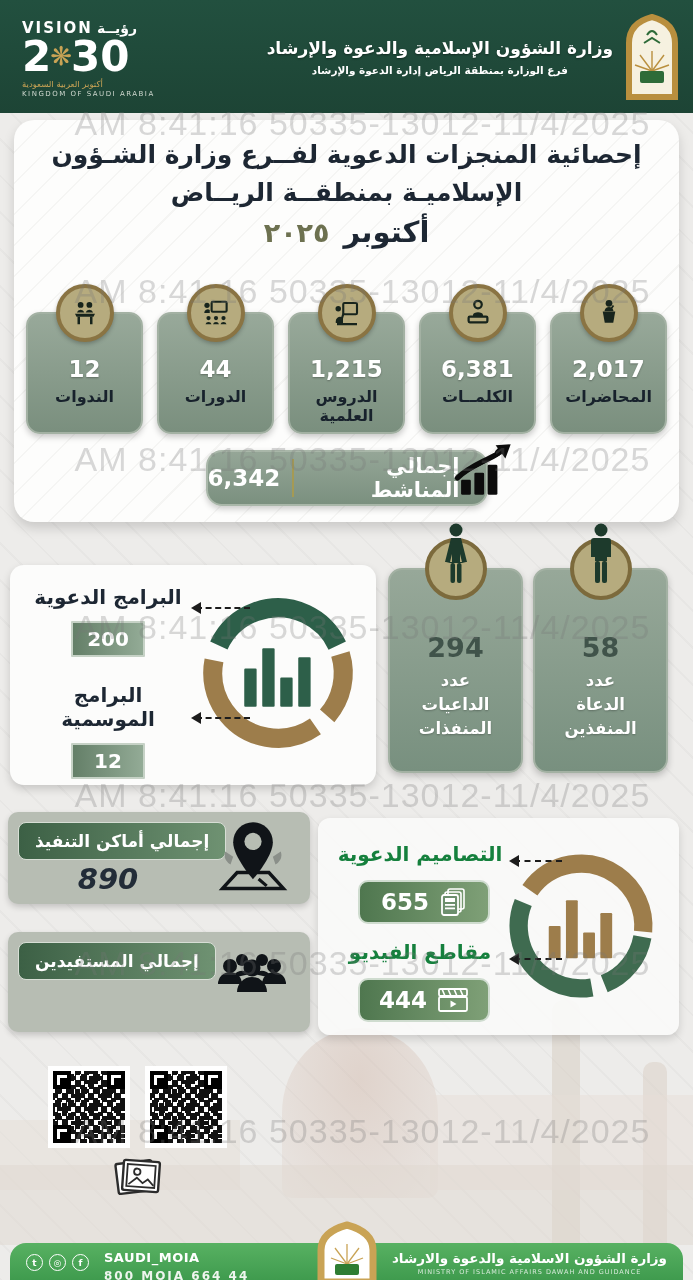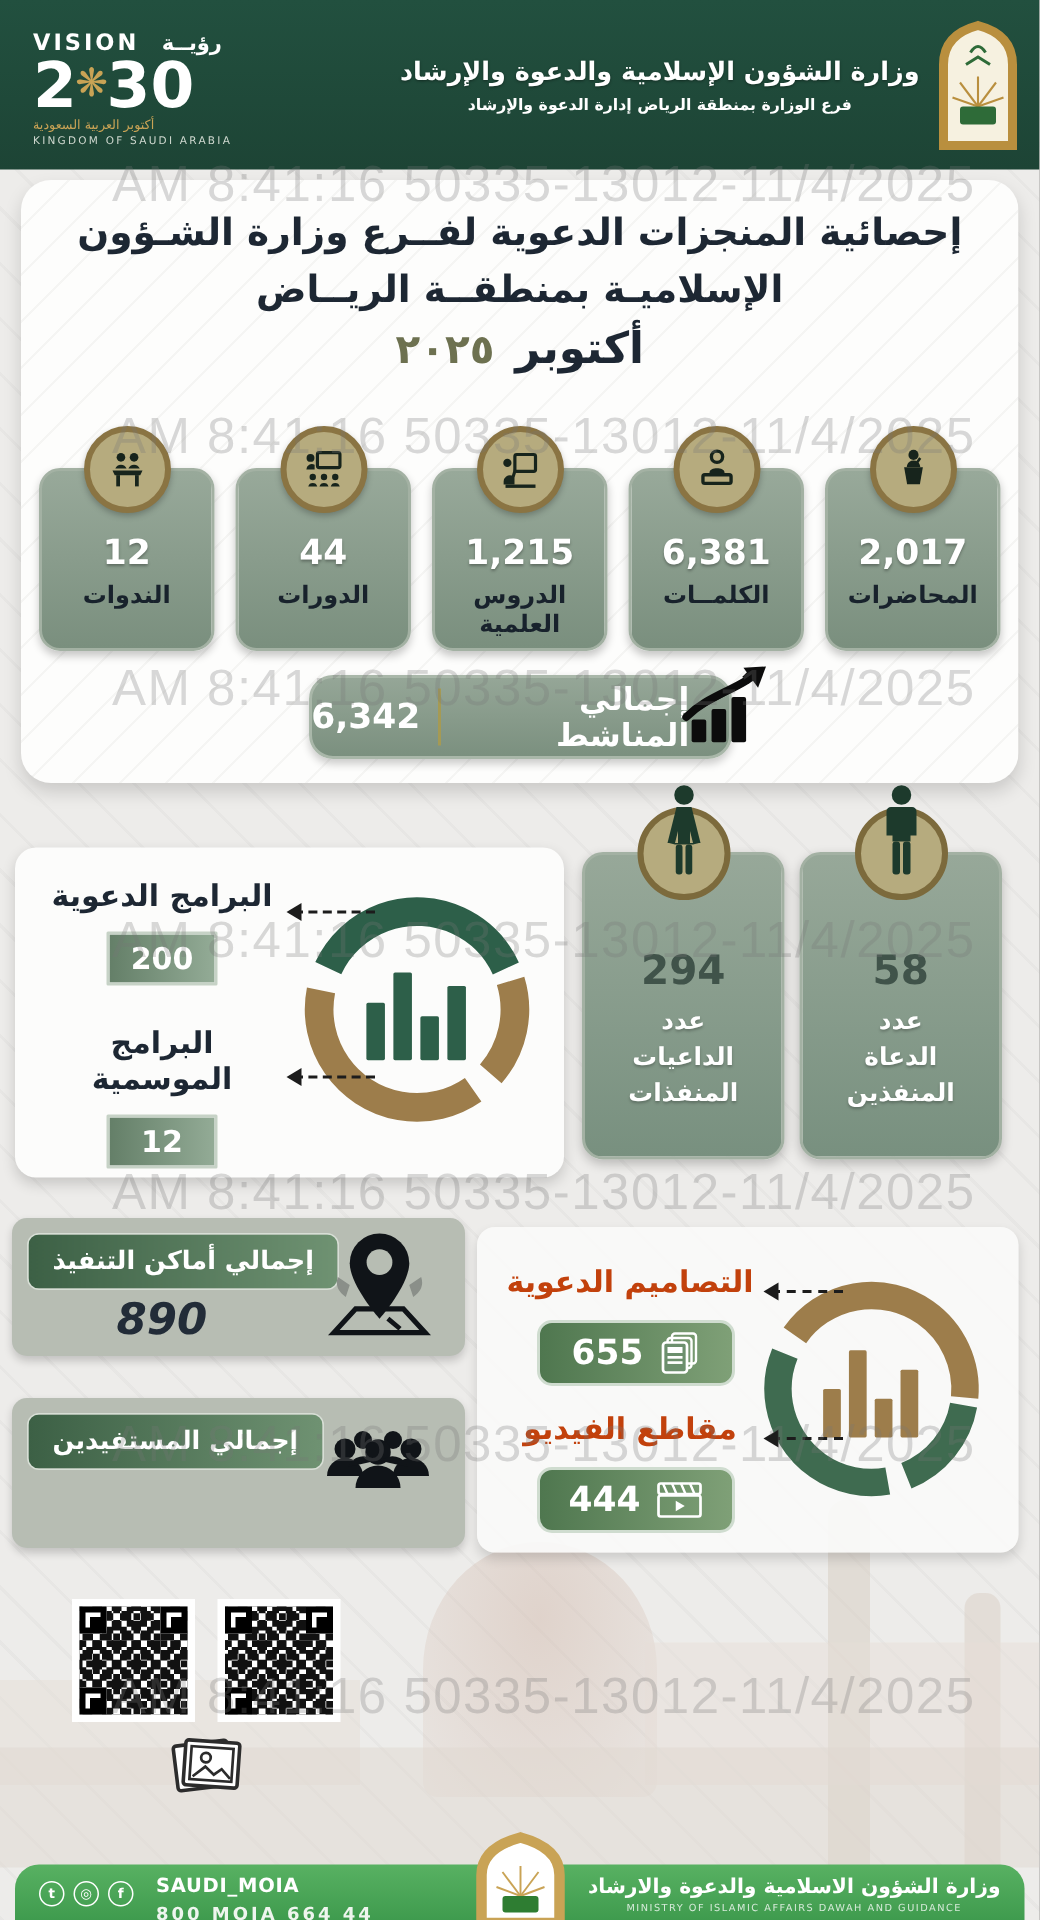--- a/index.html
+++ b/index.html
@@ -10,21 +10,21 @@
       repeating-linear-gradient(45deg, rgba(0,0,0,0.022) 0 2px, transparent 2px 26px),
       #edecea;
   }
   
   .header{
     position:absolute; top:0; left:0; width:693px; height:113px; z-index:10;
     background:linear-gradient(180deg,#22503f,#1d4435);
     display:flex; justify-content:space-between; align-items:center; padding:0 12px;
   }
   .vision{ color:#fff; margin-top:4px; margin-left:10px; }
-  .vision .v-row1{ display:flex; gap:15px; align-items:flex-end; font-size:15px; letter-spacing:2px; font-weight:bold;}
+  .vision .v-row1{ display:flex; gap:4px; align-items:center; font-size:15px; letter-spacing:2px; font-weight:bold;}
   .vision .v-row1 .ar{ letter-spacing:0; font-size:14px;}
   .vision .v-row2{ display:flex; align-items:center; font-size:42px; font-weight:bold; line-height:0.95; }
   .vision .v-emblem{ color:#c9a355; font-size:26px; margin:0 -1px; }
   .vision .v-row3{ color:#c9a355; font-size:8.5px; margin-top:3px; }
   .vision .v-row4{ color:#cfd8cf; font-size:7px; letter-spacing:1.5px; margin-top:1px; }
   .ministry{ display:flex; align-items:center; gap:10px; }
   .ministry .mtext{ text-align:center; color:#fff; direction:rtl; }
   .ministry .mname{ font-size:17px; font-weight:bold; text-shadow:0 1px 2px rgba(0,0,0,0.4); }
   .ministry .mbranch{ font-size:10.5px; margin-top:6px; font-weight:bold; }
   
@@ -97,21 +97,21 @@
   .gc-places{ top:812px; height:92px; } .gc-benef{ top:932px; height:100px; }
   .gc-pill{ position:absolute; left:10px; top:10px; height:38px; border-radius:8px;
             background:linear-gradient(90deg,#3c6045,#6f9272); border:1px solid #d7ded5;
             color:#fff; font-size:17px; font-weight:bold; direction:rtl;
             display:flex; align-items:center; justify-content:center; padding:0 16px; }
   .gc-value{ position:absolute; color:#222c38; font-weight:bold; text-align:center;font-style:italic; }
   .gc-icon{ position:absolute; }
   
   .card-media{ position:absolute; left:318px; top:818px; width:361px; height:217px; z-index:10;
                background:rgba(250,250,248,0.92); border-radius:12px; box-shadow:0 4px 8px rgba(0,0,0,0.14); }
-  .media-label{ position:absolute; direction:rtl; color:#c2410c; font-size:20px; font-weight:bold;
+  .media-label{ position:absolute; direction:rtl; color:#15803d; font-size:20px; font-weight:bold;
                 width:180px; text-align:center; left:12px; }
   .media-pill{ position:absolute; left:40px; width:132px; height:44px; border-radius:10px;
                background:linear-gradient(90deg,#4f774f,#7fa077); border:2px solid #cfdccf;
                color:#fff; font-weight:bold; font-size:23px;
                display:flex; align-items:center; justify-content:center; gap:10px; }
   
   .qr{ position:absolute; top:1066px; width:82px; height:82px; background:#fff; padding:5px; z-index:12; }
   .qr-inner{ position:relative; width:100%; height:100%;
     background:
       repeating-conic-gradient(#111 0 25%, transparent 0 50%) 0 0/ 9px 9px,

